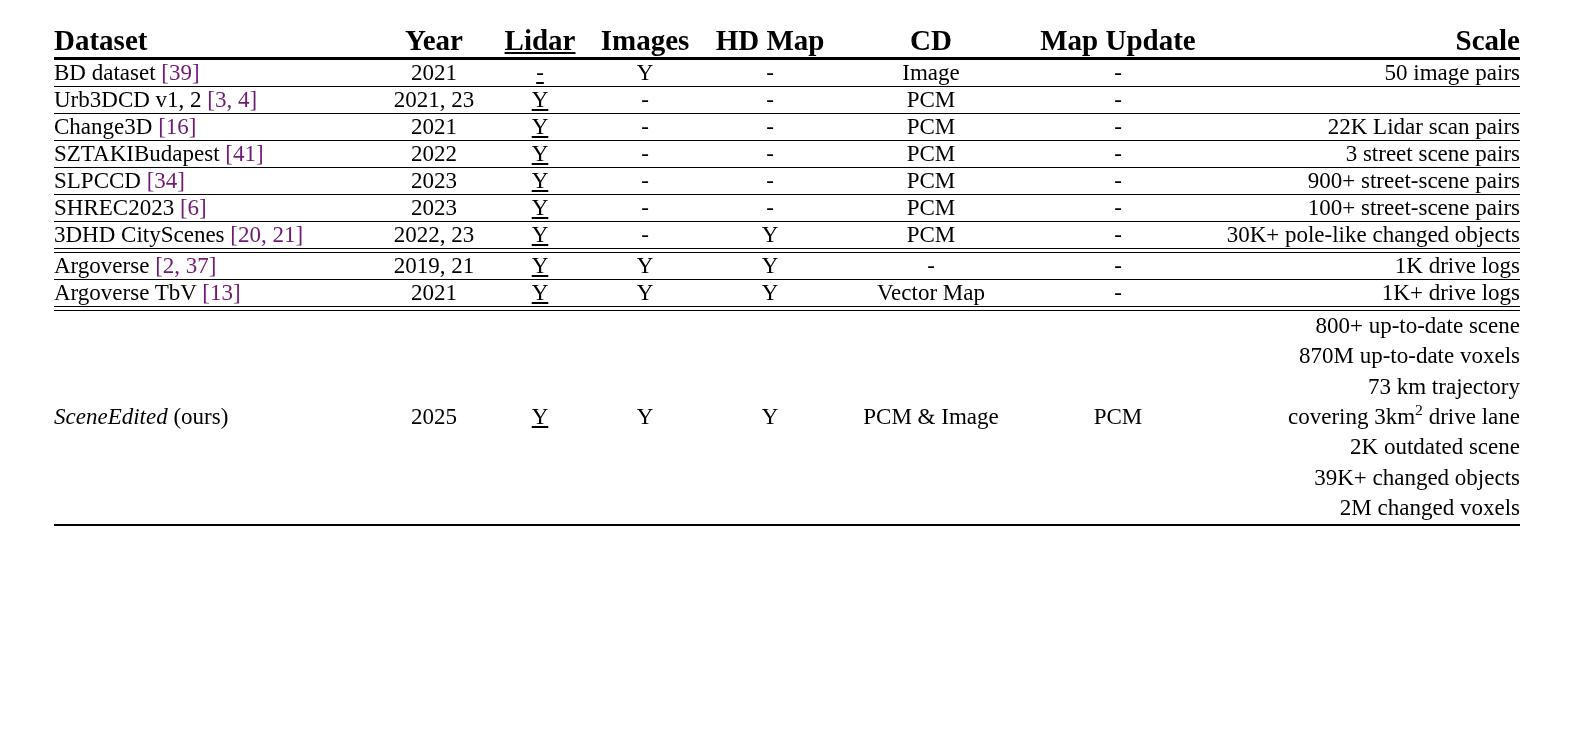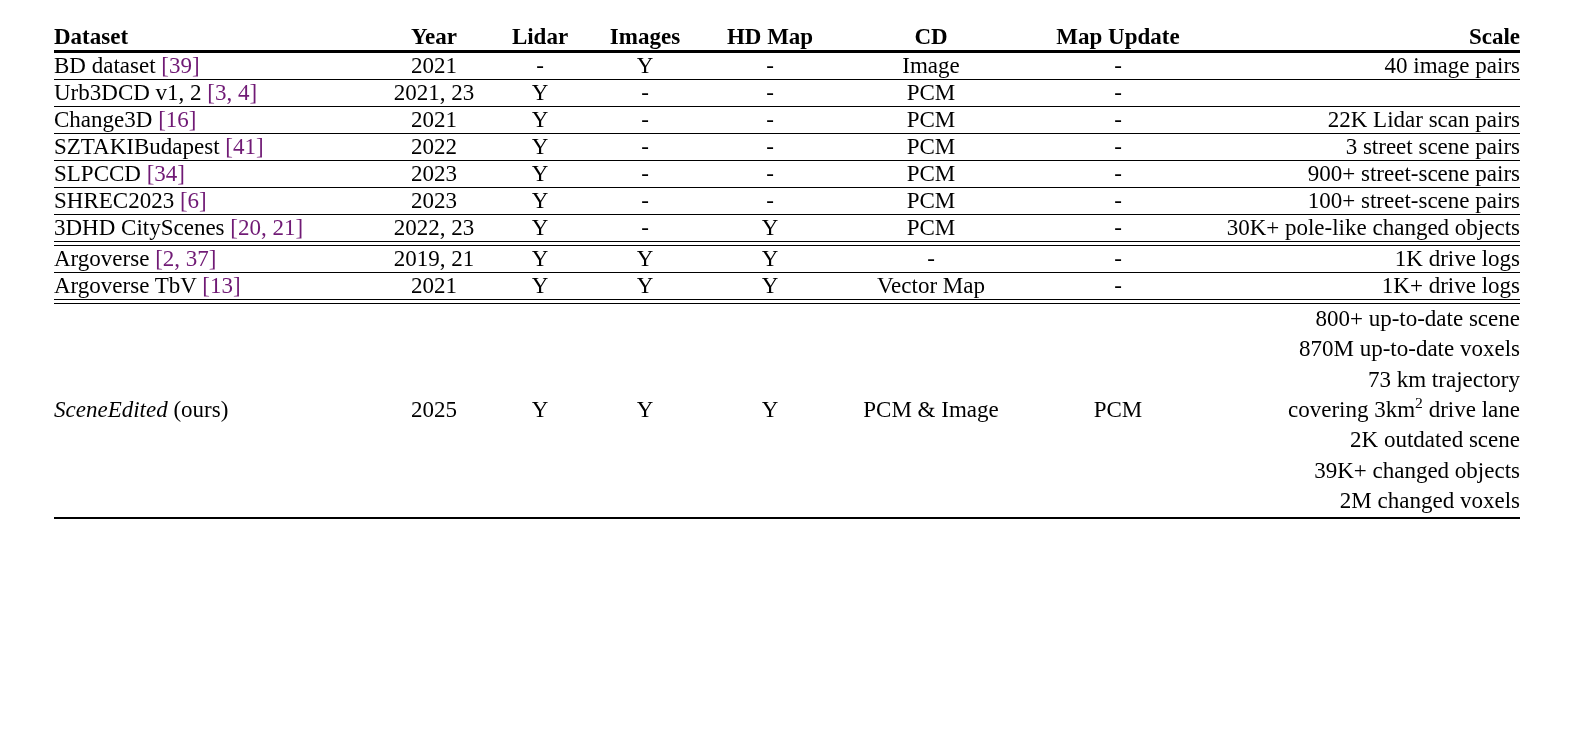--- a/index.html
+++ b/index.html
@@ -47,29 +47,29 @@
   }
   .rule-gap td {
     height: 3px;
     font-size: 0;
     line-height: 0;
     padding: 0;
   }
   thead th {
     font-weight: bold;
     padding: 11px 0 12px 0;
-    font-size: 23px;
+    font-size: 29px;
   }
   tbody td {
     padding: 10px 0 10px 0;
     font-size: 23px;
   }
   .col-dataset { text-align: left; width: 320px; }
   .col-year    { text-align: center; width: 120px; margin-top: 28px; }
-  .col-lidar   { text-align: center; width: 92px; }
+  .col-lidar   { text-align: center; width: 92px; text-decoration: underline; }
   .col-images  { text-align: center; width: 118px; }
   .col-hdmap   { text-align: center; width: 132px; }
   .col-cd      { text-align: center; width: 190px; }
   .col-mapupd  { text-align: center; width: 184px; }
   .col-scale   { text-align: right;  width: 310px; }
 
   .cite { color: #701a75; }
   .ital { font-style: italic; }
   .scale-multiline {
     text-align: right;
@@ -124,21 +124,21 @@
         <td class="col-dataset">
           <span>BD dataset</span>
           <span class="cite">[39]</span>
         </td>
         <td class="col-year">2021</td>
         <td class="col-lidar">-</td>
         <td class="col-images">Y</td>
         <td class="col-hdmap">-</td>
         <td class="col-cd">Image</td>
         <td class="col-mapupd">-</td>
-        <td class="col-scale">40 image pairs</td>
+        <td class="col-scale">50 image pairs</td>
       </tr>
       <tr class="rule-thin">
           <td colspan="8"></td>
         </tr>
 
       <tr>
         <td class="col-dataset">
           <span>Urb3DCD v1, 2</span>
           <span class="cite">[3, 4]</span>
         </td>

